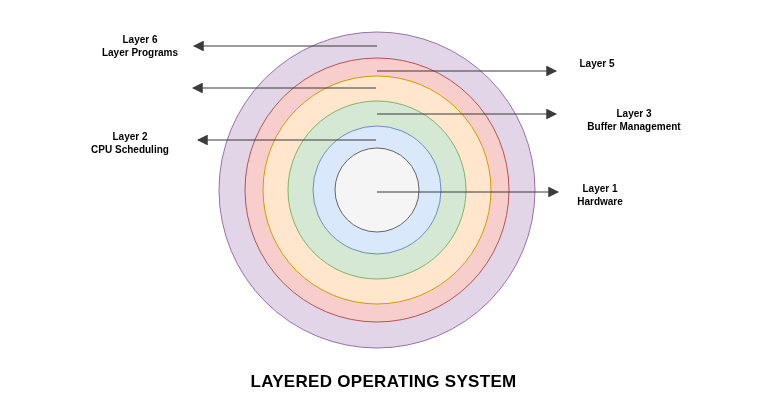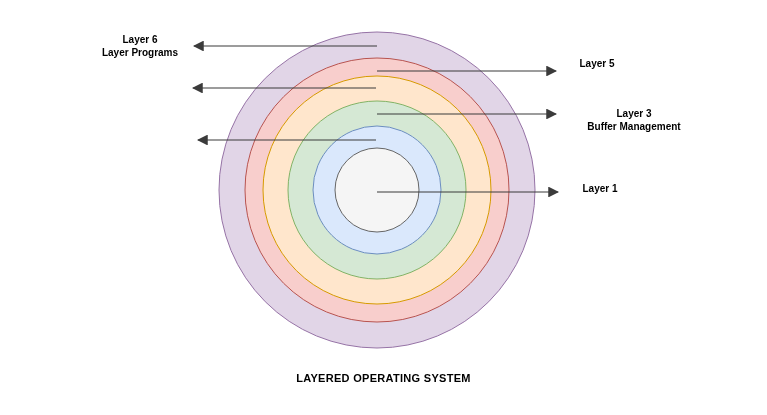--- a/index.html
+++ b/index.html
@@ -25,21 +25,21 @@
     color: #000000;
     line-height: 13px;
     white-space: nowrap;
   }
   .diagram-title {
     position: absolute;
     left: 0;
     top: 372px;
     width: 767px;
     text-align: center;
-    font-size: 11px;
+    font-size: 17px;
     font-weight: bold;
     letter-spacing: 0.3px;
     color: #000000;
   }
 </style>
 </head>
 <body>
 
 <div class="canvas">
 
@@ -73,20 +73,25 @@
   <div class="layer-label" style="left:537px; top:57px; width:120px;">
     <div>Layer 5</div>
   </div>
 
 
   <div class="layer-label" style="left:554px; top:107px; width:160px;text-align:center;">
     <div>Layer 3</div>
     <div>Buffer Management</div>
   </div>
 
+  <div class="layer-label" style="left:55px; top:130px; width:150px;">
+    <div>Layer 2</div>
+    <div>CPU Scheduling</div>
+  </div>
 
   <div class="layer-label" style="left:540px; top:182px; width:120px;">
     <div>Layer 1</div>
+    <div>Hardware</div>
   </div>
 
   <div class="diagram-title">LAYERED OPERATING SYSTEM</div>
 
 </div>
 
 </body></html>

